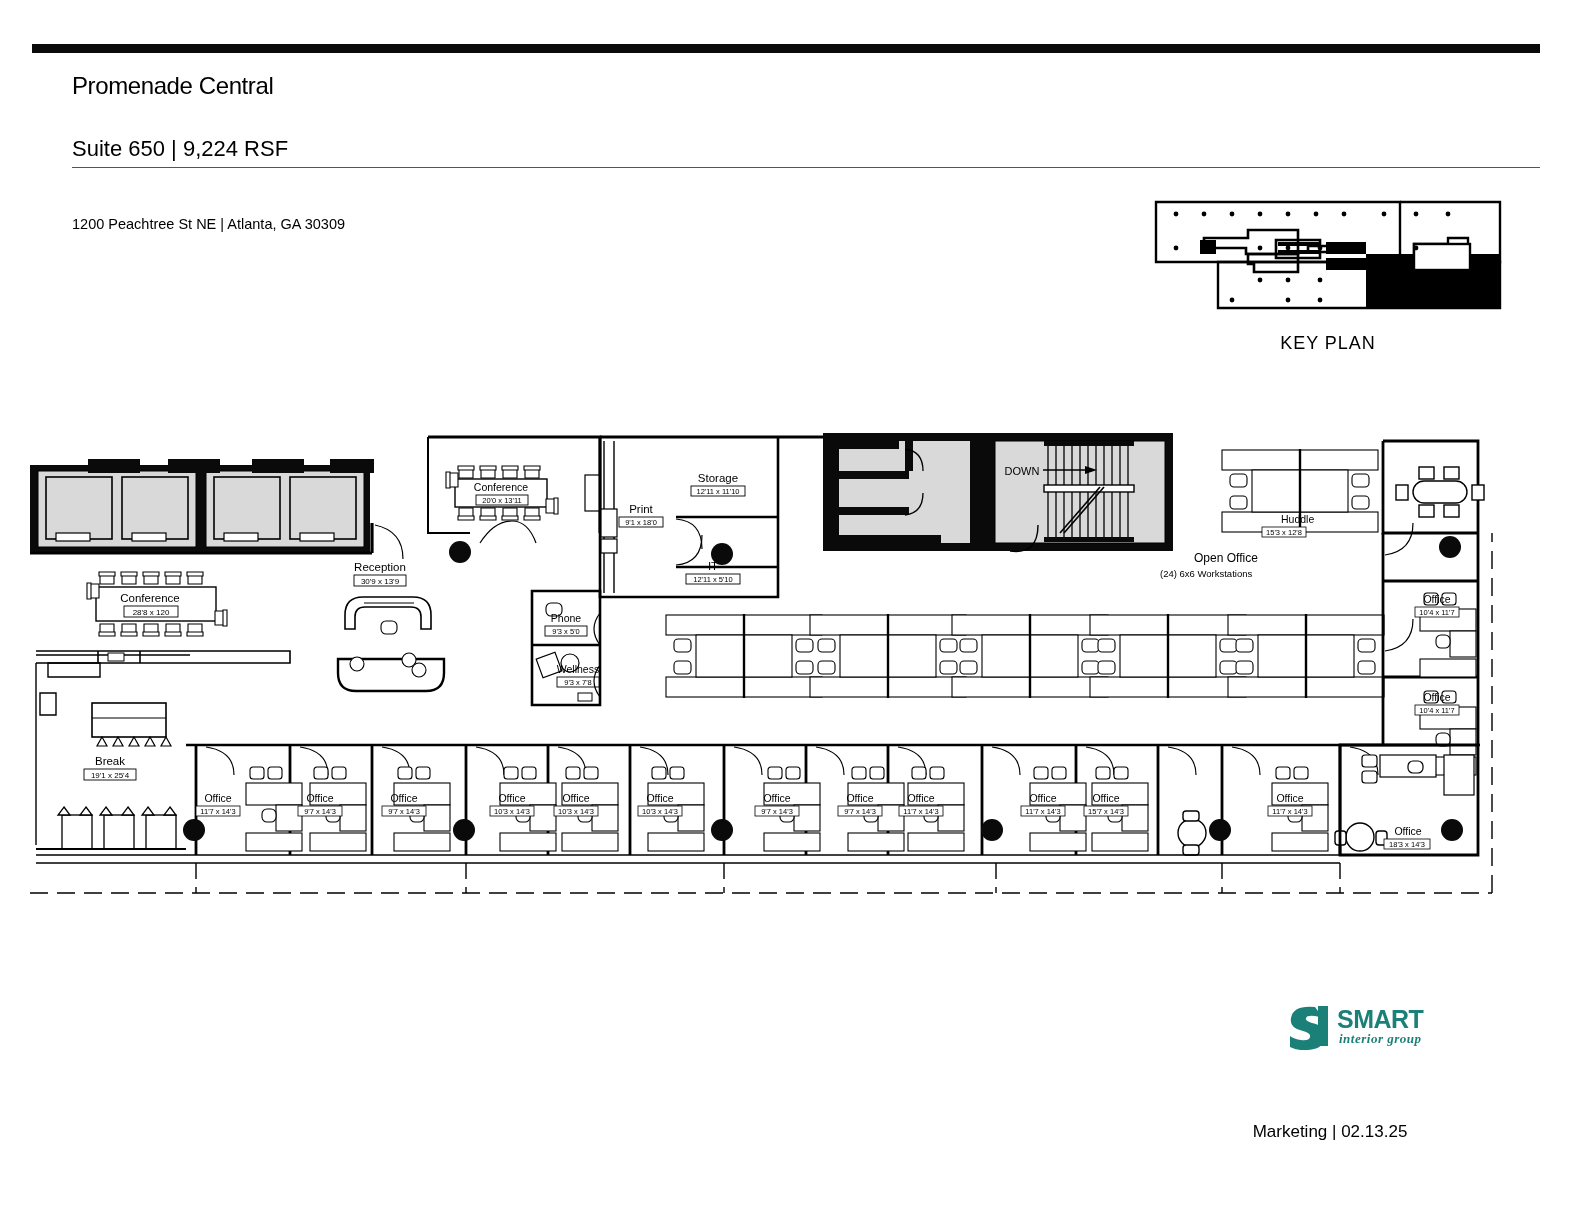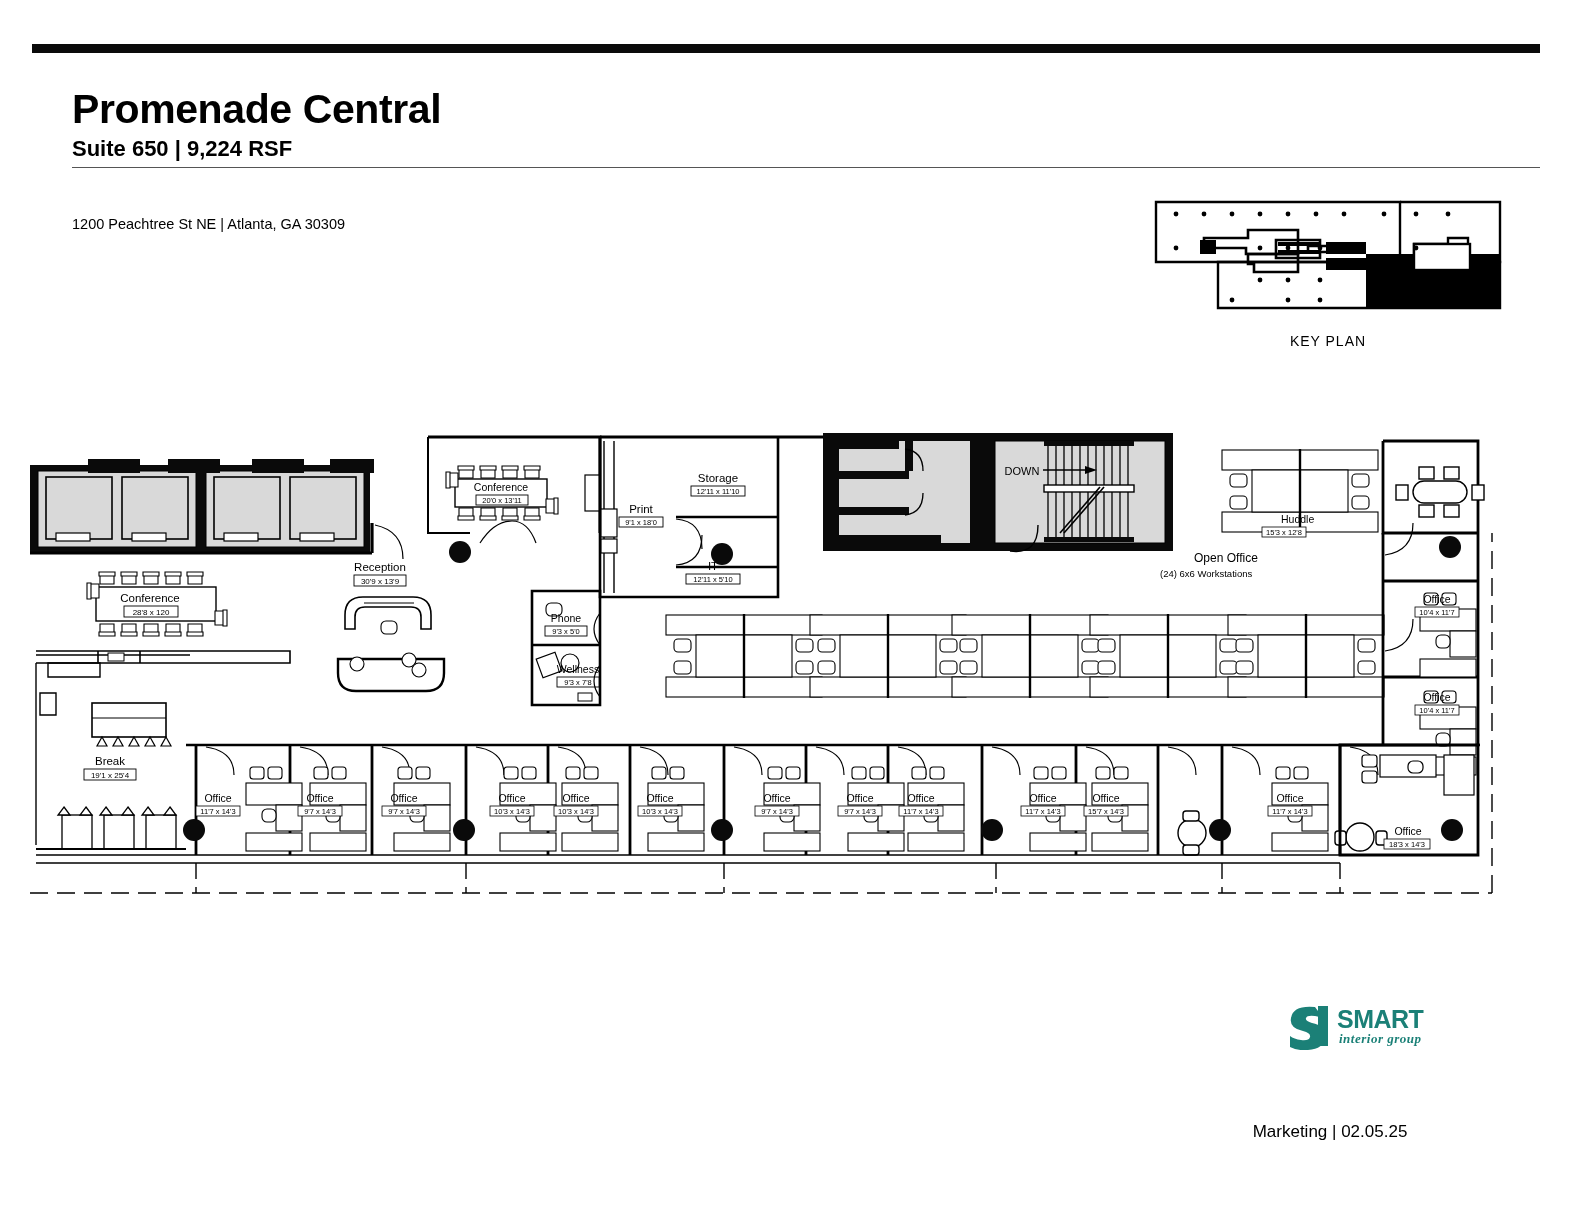--- a/index.html
+++ b/index.html
@@ -2,29 +2,29 @@
 <html><head>
 <meta charset="utf-8">
 <style>
   html,body{margin:0;padding:0;background:#ffffff;}
   body{width:1587px;height:1227px;position:relative;
        font-family:"Liberation Sans","DejaVu Sans",sans-serif;
        color:#000;overflow:hidden;}
 
   .topbar{position:absolute;left:32px;top:44px;width:1508px;height:9px;background:#0a0a0a;}
 
-  .title{position:absolute;left:72px;top:86px;font-size:41px;font-weight:bold;letter-spacing:-0.4px;}
-  .subtitle{position:absolute;left:72px;top:136px;font-size:22px;font-weight:bold;letter-spacing:0px;}
+  .title{position:absolute;left:72px;top:72px;font-size:24px;font-weight:normal;letter-spacing:-0.4px;}
+  .subtitle{position:absolute;left:72px;top:136px;font-size:22px;font-weight:normal;letter-spacing:0px;}
   .rule{position:absolute;left:72px;top:167px;width:1468px;height:1px;background:#555;}
   .addr{position:absolute;left:72px;top:174px;font-size:14.5px;margin-top:42px;}
 
   
   .keyplan-wrap{position:absolute;left:1148px;top:196px;width:360px;height:115px;}
   .keyplan-label{position:absolute;left:1148px;top:333px;width:360px;text-align:center;
-                 font-size:14px;letter-spacing:1px;}
+                 font-size:18px;letter-spacing:1px;}
 
   
   .plan{position:absolute;left:0px;top:415px;width:1587px;height:520px;}
 
   
   .logo-wrap{position:absolute;left:1285px;top:1002px;width:180px;height:48px;}
   .footer-txt{position:absolute;left:1180px;top:1122px;width:300px;text-align:center;font-size:17px;}
 </style>
 </head>
 <body>
@@ -613,13 +613,13 @@
   <svg width="180" height="48" viewBox="0 0 180 48">
     <g fill="#1B8077">
       <path d="M6 6 h30 v36 h-30 z" opacity="0"></path>
       <path d="M33 4 h10 v40 h-10 z"></path>
       <path d="M30 5 q-22 -2 -24 11 q-2 10 12 13 q8 2 7 6 q-1 4 -9 3 q-7 -1 -11 -4 l0 11 q8 4 18 3 q16 -1 17 -13 q1 -11 -13 -14 q-7 -2 -6 -5 q1 -3 9 -2 q5 1 9 3 z"></path>
     </g>
     <text x="52" y="26" font-size="25" font-weight="bold" fill="#1B8077" font-family="Liberation Sans, sans-serif" letter-spacing="-0.5">SMART</text>
     <text x="54" y="41" font-size="13" font-weight="bold" font-style="italic" fill="#1B8077" font-family="Liberation Serif, serif" letter-spacing="0.5">interior group</text>
   </svg>
 </div>
-<div class="footer-txt">Marketing  | 02.05.25</div>
+<div class="footer-txt">Marketing  | 02.13.25</div>
 
 </body></html>

